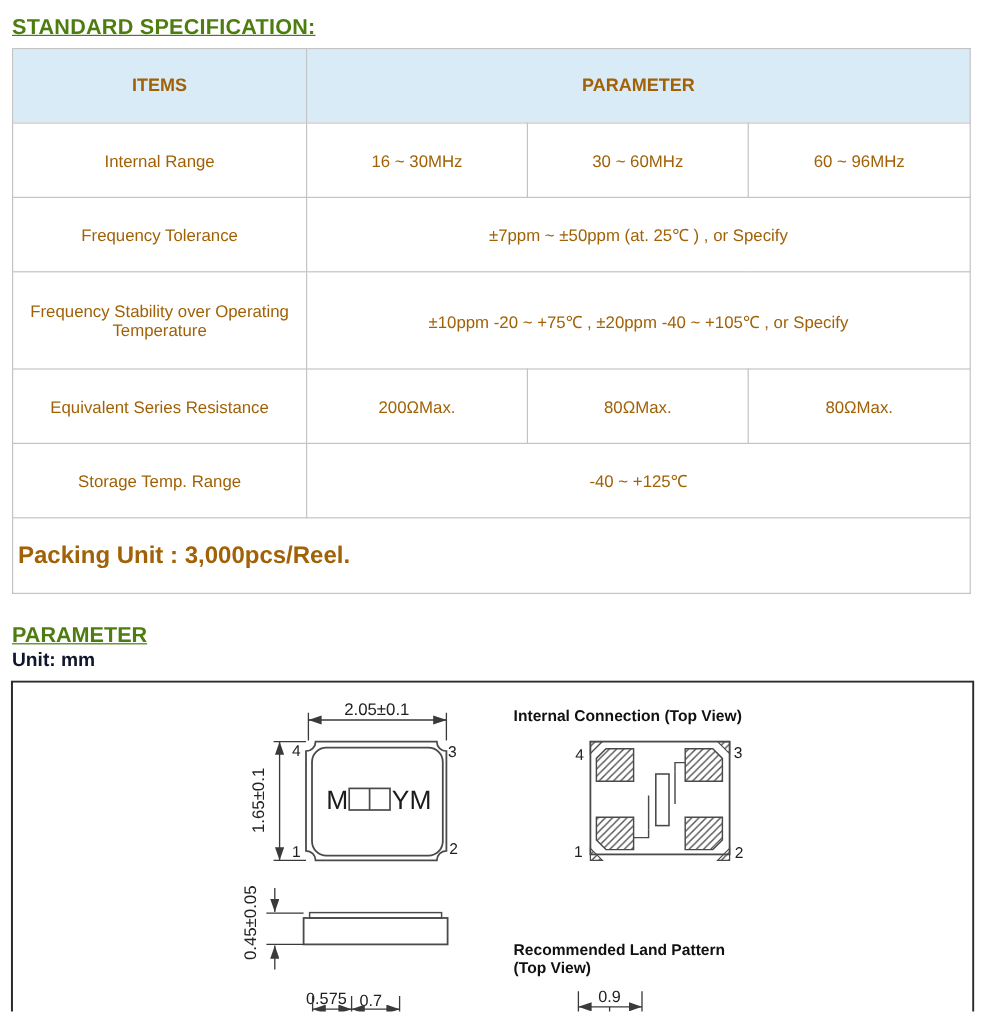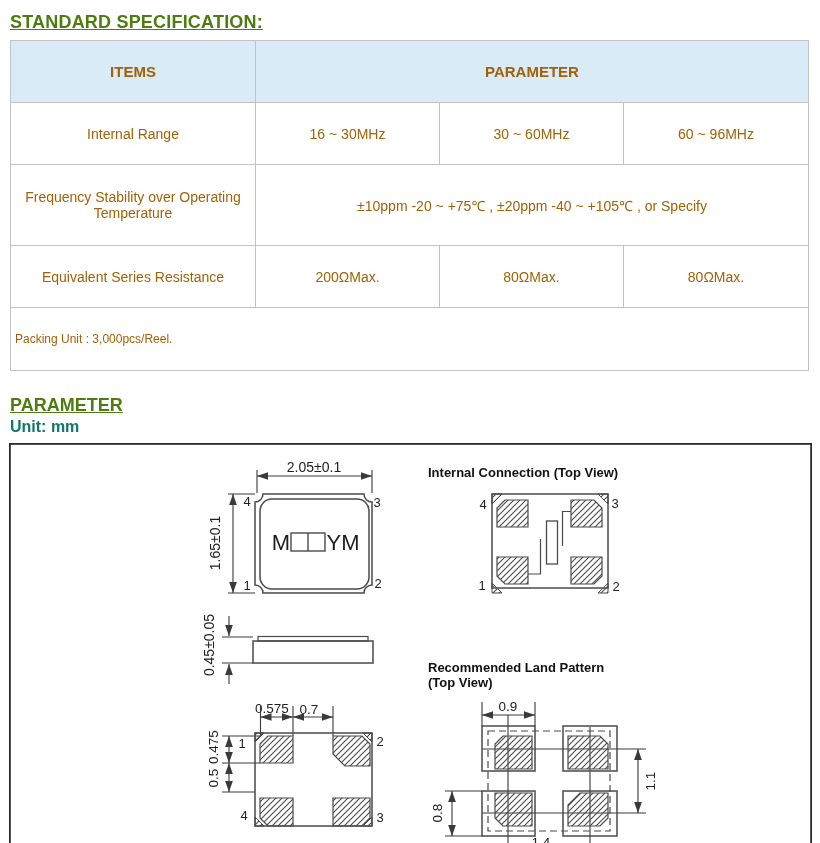--- a/index.html
+++ b/index.html
@@ -1,28 +1,28 @@
 <!DOCTYPE html>
 <html><head>
 <meta charset="utf-8">
 <style>
   html,body { margin:0; padding:0; background:#ffffff; }
   body { width:820px; height:843px; overflow:hidden;
          font-family:"Liberation Sans", sans-serif; color:#111; }
   .h-blue { color:#4d7c0f; font-size:18px; font-weight:bold;text-decoration:underline; }
   #spec-heading { margin:12px 0 7px 10px; letter-spacing:.2px; }
   #dim-heading  { margin:24px 0 2px 10px; }
-  #unit-label   { margin:0 0 7px 10px; font-size:16px; font-weight:bold; color:#0f766e; }
+  #unit-label   { margin:0 0 7px 10px; font-size:16px; font-weight:bold; color:#0f172a; }
   table { border-collapse:collapse; table-layout:fixed; width:798px; margin-left:10px; }
   th,td { border:1px solid #c3c3c3; text-align:center; font-size:14px;
           color:#a16207; padding:18px 6px; overflow:hidden; }
   thead th { background:#D9EBF7; font-size:15px; height:25px; font-weight:bold; }
   td { height:25px; }
   tr.tall td { height:44px; }
-  tr.packing td { text-align:left; font-weight:normal; font-size:12px; padding-left:4px; height:26px; }
+  tr.packing td { text-align:left; font-weight:bold; font-size:20px; padding-left:4px; height:26px; }
   svg { display:block; margin-left:9px; }
   svg text { font-family:"Liberation Sans", sans-serif; fill:#222; }
   .geo  { fill:none; stroke:#4a4a4a; stroke-width:1.5; }
   .geo2 { fill:none; stroke:#4a4a4a; stroke-width:1.2; }
   .dim  { fill:none; stroke:#3a3a3a; stroke-width:1.1; }
   .pad  { fill:url(#hatch); stroke:#4a4a4a; stroke-width:1.2; }
   .cnr  { fill:url(#hatch); stroke:#4a4a4a; stroke-width:1; }
   .dt   { font-size:14px; }
   .dts  { font-size:13.5px; }
   .pin  { font-size:13px; }
@@ -47,29 +47,37 @@
       <th colspan="3">PARAMETER</th>
     </tr>
   </thead>
   <tbody>
     <tr>
       <td>Internal Range</td>
       <td>16 ~ 30MHz</td>
       <td>30 ~ 60MHz</td>
       <td>60 ~ 96MHz</td>
     </tr>
+    <tr>
+      <td>Frequency Tolerance</td>
+      <td colspan="3">±7ppm ~ ±50ppm (at. 25℃ ) , or Specify</td>
+    </tr>
     <tr class="tall">
       <td>Frequency Stability over Operating Temperature</td>
       <td colspan="3">±10ppm -20 ~ +75℃ , ±20ppm -40 ~ +105℃ , or Specify</td>
     </tr>
     <tr>
       <td>Equivalent Series Resistance</td>
       <td>200ΩMax.</td>
       <td>80ΩMax.</td>
       <td>80ΩMax.</td>
+    </tr>
+    <tr>
+      <td>Storage Temp. Range</td>
+      <td colspan="3">-40 ~ +125℃</td>
     </tr>
     <tr class="packing">
       <td colspan="4">Packing Unit : 3,000pcs/Reel.</td>
     </tr>
   </tbody>
 </table>
 
 <div class="h-blue" id="dim-heading">PARAMETER</div>
 <div id="unit-label">Unit: mm</div>
 

